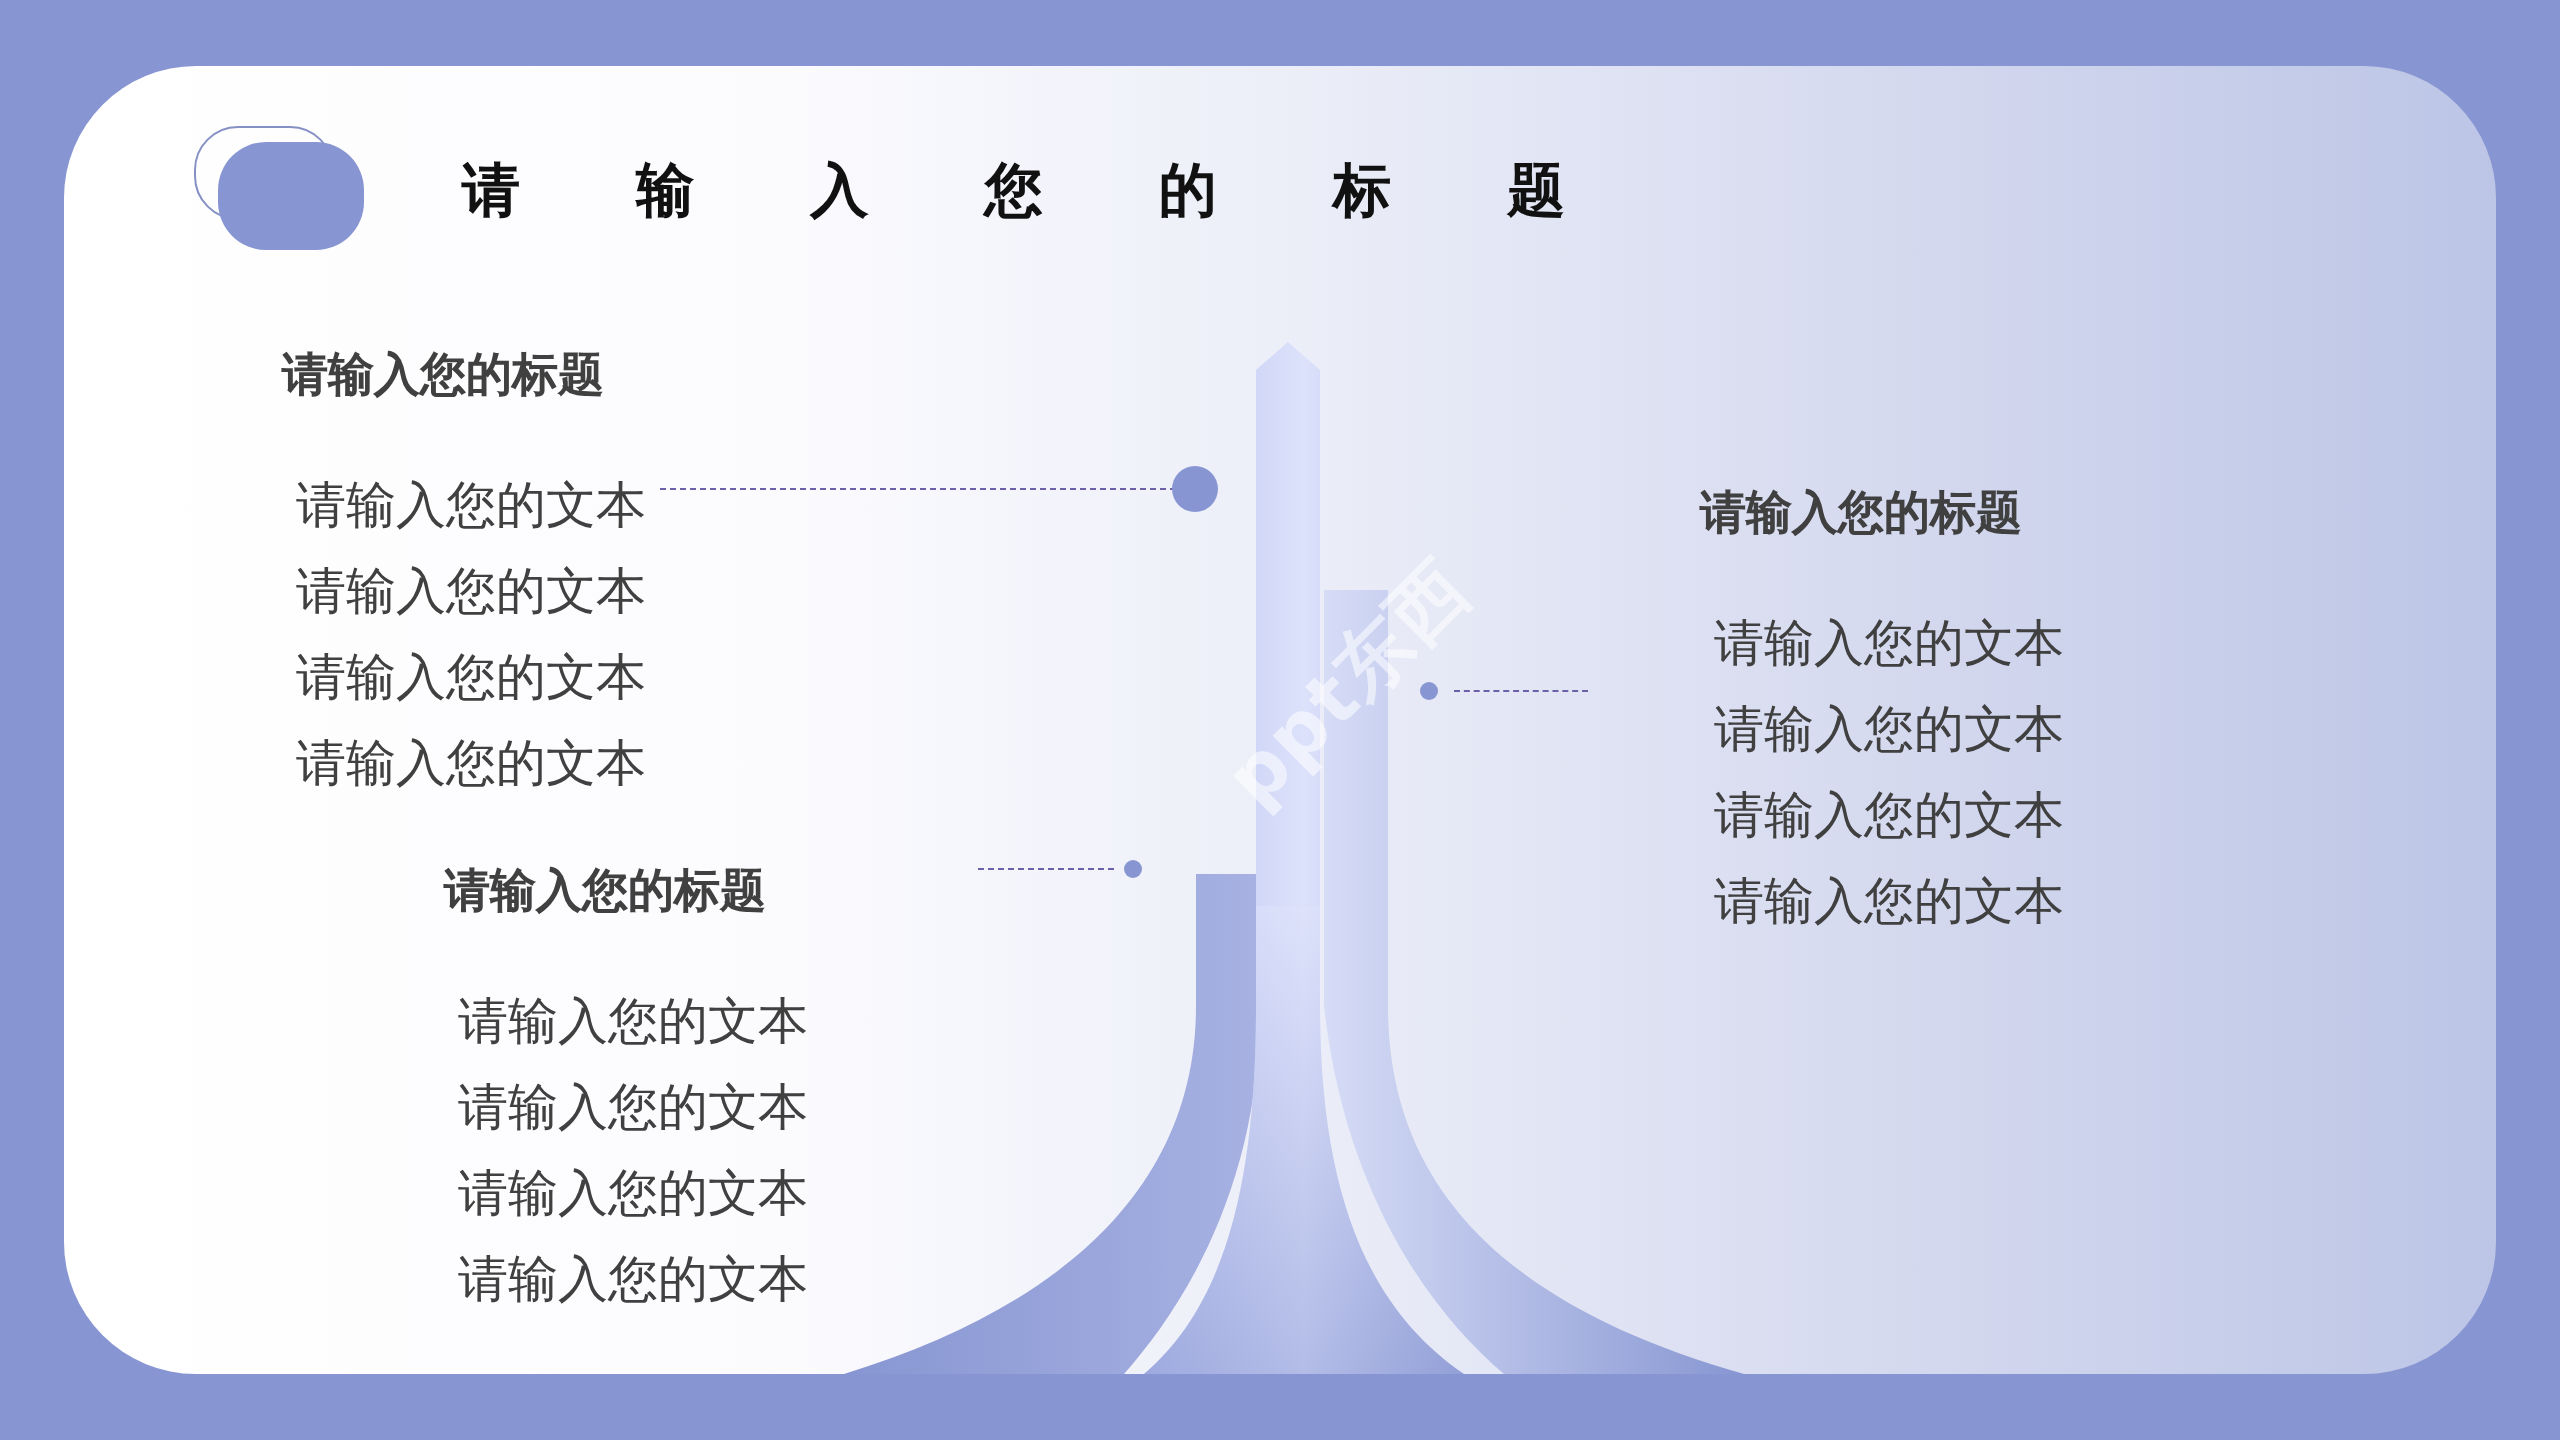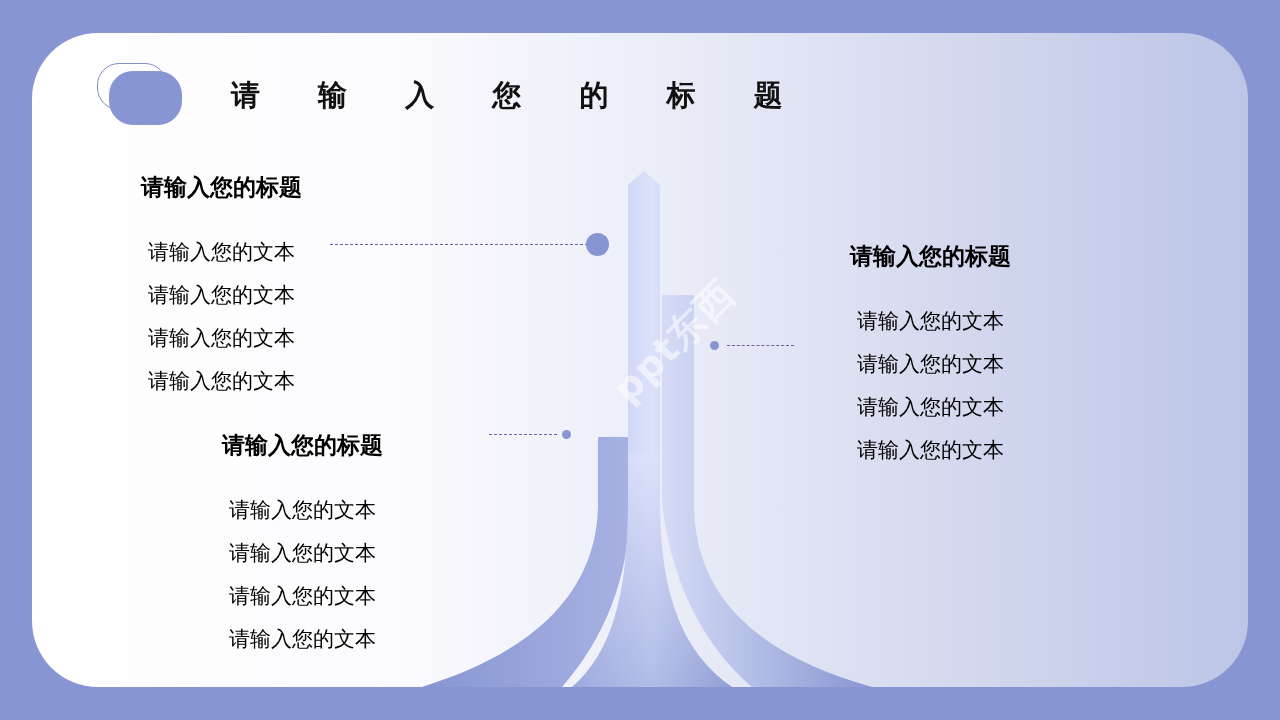--- a/index.html
+++ b/index.html
@@ -24,25 +24,25 @@
     background: #8796d2; border-radius: 24px;
   }
   .page-title {
     position: absolute; left: 231px; top: 76px;
     font-family: "DejaVu Serif", "Liberation Serif", serif;
     font-weight: bold; font-size: 29px; letter-spacing: 24px; color: #111;
     white-space: nowrap;
   }
   .sec-title {
     position: absolute; font-family: "DejaVu Serif", "Liberation Serif", serif;
-    font-weight: bold; font-size: 23px; color: #000000; white-space: nowrap;
+    font-weight: bold; font-size: 23px; color: #404040; white-space: nowrap;
   }
   .lines { position: absolute; }
   .line {
-    font-size: 21px; color: #000000; height: 43px; line-height: 43px; white-space: nowrap;
+    font-size: 25px; color: #404040; height: 43px; line-height: 43px; white-space: nowrap;
   }
   .dash { position: absolute; border-top: 1.3px dashed #6d5fa8; height: 0; }
   .dot { position: absolute; border-radius: 50%; background: #8796d2; }
   .watermark {
     position: absolute; left: 570px; top: 345px;
     transform: rotate(-45deg); transform-origin: left top;
     font-size: 38px; font-weight: bold; color: rgba(255,255,255,0.55);
     letter-spacing: 1px; white-space: nowrap;
   }
 </style>

